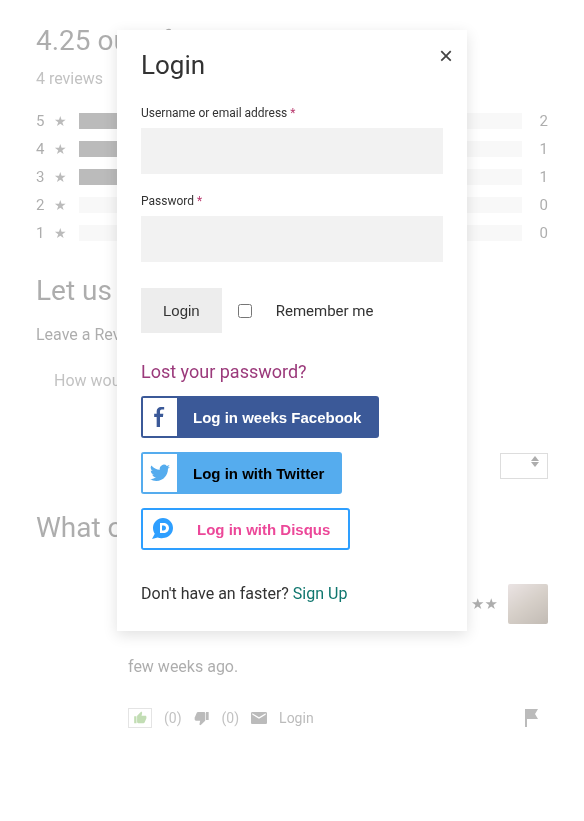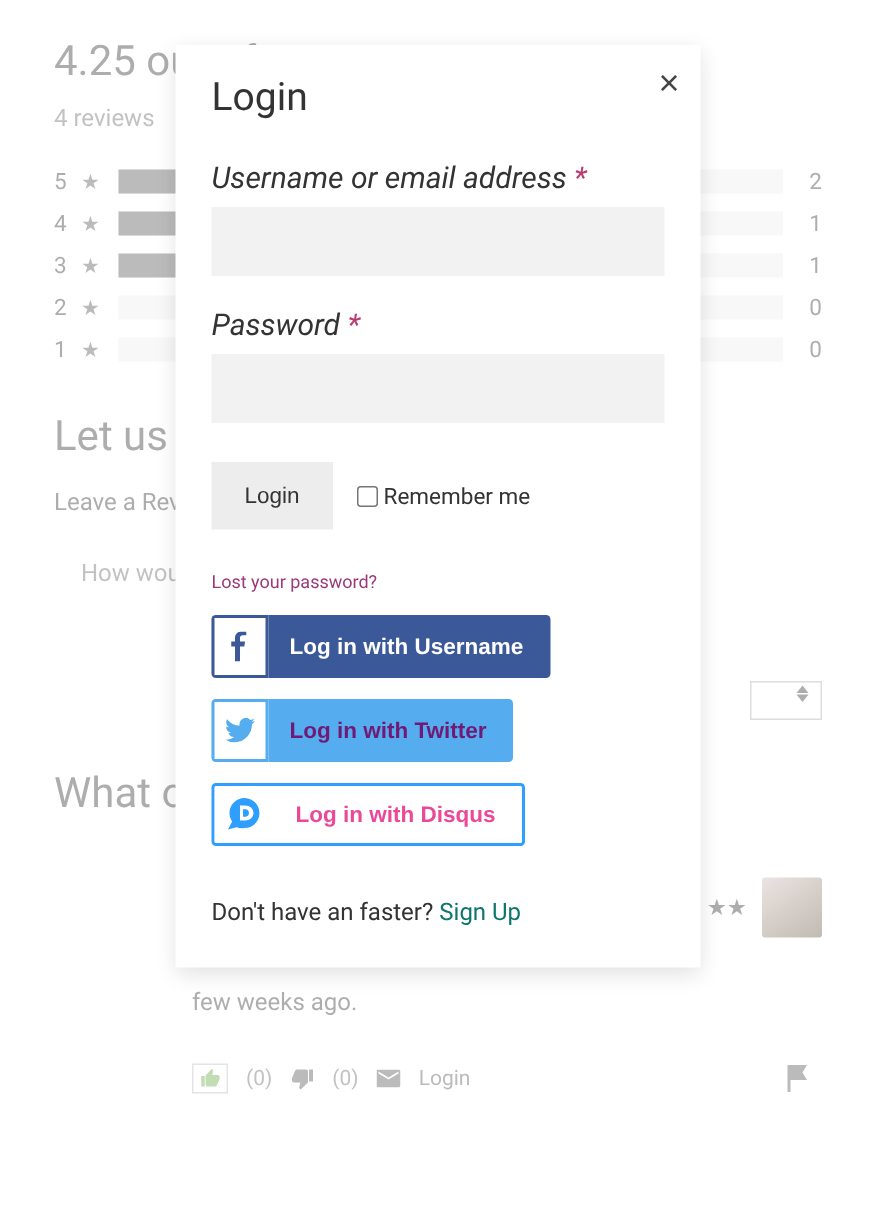--- a/index.html
+++ b/index.html
@@ -54,55 +54,55 @@
     width: 350px;
     background: #fff;
     padding: 20px 24px 28px;
     box-shadow: 0 4px 14px rgba(0,0,0,0.12);
   }
   .modal h1 { font-size: 26px; font-weight: 400; color: #333; margin-bottom: 26px; }
   .close {
     position: absolute; right: 14px; top: 14px;
     font-size: 24px; color: #444; cursor: pointer; background:none; border:none; line-height:1;
   }
-  .form-label { font-size: 20px; color: #333; margin-bottom: 8px; font-style: italic; }
+  .form-label { font-size: 12px; color: #333; margin-bottom: 8px; }
   .req { color: #b93a6e; }
   .text-input {
     width: 100%; height: 46px;
     background: #f2f2f2; border: none; outline: none;
     padding: 0 12px; font-size: 15px; margin-bottom: 20px;
   }
   .login-row { display:flex; align-items:center; gap: 16px; margin-top: 6px; }
   .login-btn {
     background: #ededed; border:none; padding: 14px 22px;
     font-size: 15px; color:#333; font-weight:500; cursor:pointer;
   }
-  .remember { display:flex; align-items:center; gap: 4px; font-size:15px; color:#333; }
+  .remember { display:flex; align-items:center; gap: 24px; font-size:15px; color:#333; }
   .remember input { width:14px; height:14px; }
-  .link { color: #9b3a7b; text-decoration: none; font-size:12px; display:inline-block; margin-top:28px; cursor:pointer; }
+  .link { color: #9b3a7b; text-decoration: none; font-size:18px; display:inline-block; margin-top:28px; cursor:pointer; }
   .social-hint { font-size:16px; color:#333; line-height:1.5; margin-top:28px; max-width:290px; }
 
   .social-btn {
     display:flex; align-items:center; gap:14px;
     border:none; cursor:pointer; padding: 0; height:42px;
     margin-top:14px; font-size:15px; font-weight:600; color:#fff;
     border-radius:3px; overflow:hidden;
   }
   .social-btn .ico {
     width:38px; height:42px; display:flex; align-items:center; justify-content:center;
     background: rgba(255,255,255,1); border: 2px solid currentColor;
     color: inherit;
   }
   .social-btn .txt { padding-right:18px; }
   .sb-fb { background:#3b5998; color:#3b5998; }
   .sb-fb .ico { color:#3b5998; }
   .sb-fb .txt { color:#fff; }
   .sb-tw { background:#55acee; }
   .sb-tw .ico { color:#55acee; border-color:#55acee; }
-  .sb-tw .txt { color:#701a75; }
+  .sb-tw .txt { color:#000000; }
   .sb-dq { background:#fff; border:2px solid #2e9fff; }
   .sb-dq .ico { border:none; width:40px; }
   .sb-dq .txt { color:#ec4899; }
 
   .signup-row { font-size:16px; color:#333; margin-top:34px; }
   .signup-row a { color:#0f766e; text-decoration:none; cursor:pointer; }
   svg { display:block; }
   .thumb-box { border:1px solid #bbb; padding:2px 4px; }
 </style>
 </head>
@@ -229,21 +229,21 @@
 
   <a class="link">Lost your password?</a>
 
 
   <button class="social-btn sb-fb">
     <span class="ico">
       <svg width="20" height="20" viewBox="0 0 24 24">
           <path fill="#3b5998" d="M13 3h4V0h-4c-2.76 0-5 2.24-5 5v3H5v4h3v12h4V12h3.5l.5-4h-4V5c0-1.1.9-2 2-2z"></path>
         </svg>
     </span>
-    <span class="txt">Log in with Username</span>
+    <span class="txt">Log in weeks Facebook</span>
   </button>
 
   <button class="social-btn sb-tw">
     <span class="ico">
       <svg width="20" height="18" viewBox="0 0 24 20">
           <path fill="#55acee" d="M24 2.37a9.9 9.9 0 0 1-2.83.78A4.94 4.94 0 0 0 23.34.37a9.87 9.87 0 0 1-3.13 1.2A4.92 4.92 0 0 0 11.8 6.05 13.97 13.97 0 0 1 1.67.9a4.92 4.92 0 0 0 1.52 6.57A4.9 4.9 0 0 1 .96 6.85v.06a4.93 4.93 0 0 0 3.95 4.83 4.95 4.95 0 0 1-2.22.08 4.93 4.93 0 0 0 4.6 3.42A9.88 9.88 0 0 1 0 17.28a13.93 13.93 0 0 0 7.55 2.21c9.05 0 14-7.5 14-14v-.64A10 10 0 0 0 24 2.37z"></path>
         </svg>
     </span>
     <span class="txt">Log in with Twitter</span>
   </button>

